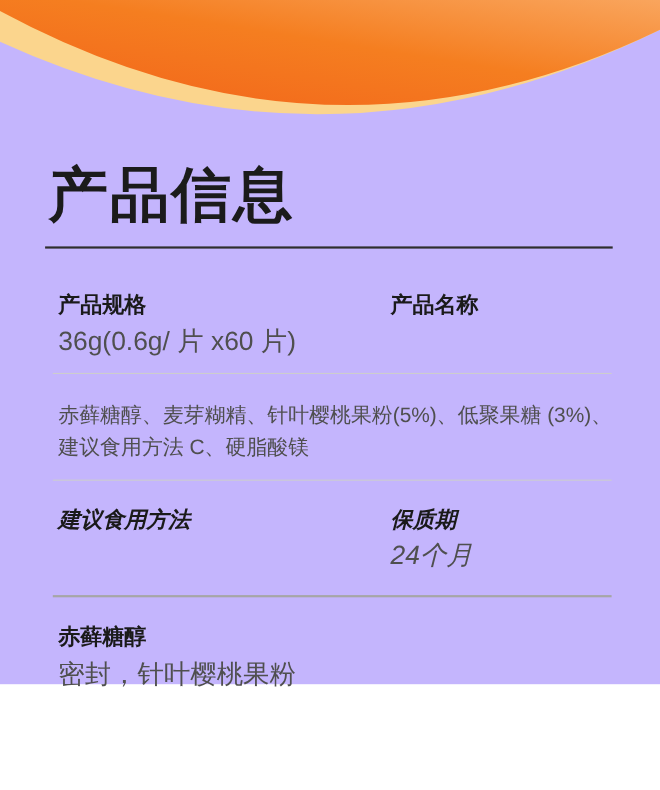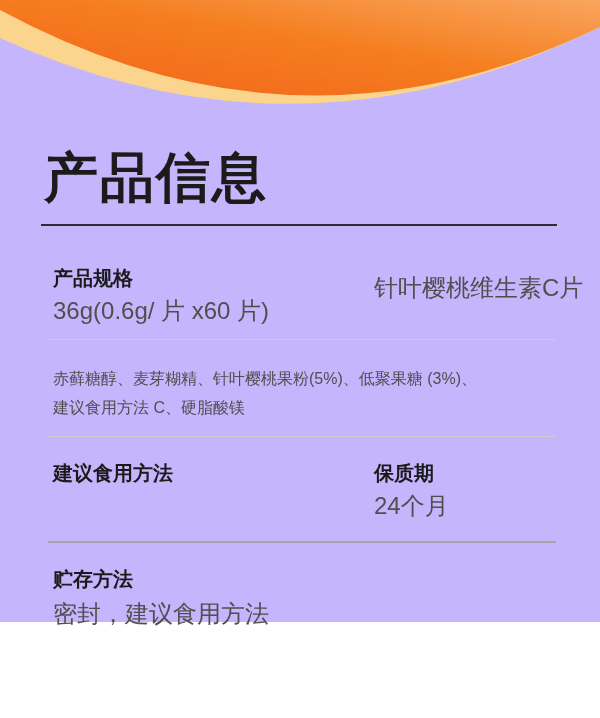--- a/index.html
+++ b/index.html
@@ -35,62 +35,61 @@
     width: 516px;
     margin: 16px 0 0 41px;
     background: #2e2e2e;
   }
   .content {
     padding-left: 45px;
   }
   .row {
     display: grid;
     grid-template-columns: 302px 1fr;
-    gap: 19px;
   }
   .cell, .sec {
     padding-left: 8px;
   }
   .sec-label {
     font-size: 20px;
     line-height: 23px;
     font-weight: 700;
     color: #1a1a1a;
   }
   .sec-value {
     margin-top: 9px;
     font-size: 24px;
     line-height: 23px;
     color: #4f4f4f;
     white-space: nowrap;
   }
   .para {
     margin-top: 7px;
-    font-size: 16px;
+    font-size: 19px;
     line-height: 29px;
     color: #4f4f4f;
     white-space: nowrap;
   }
   .divider {
     height: 1px;
     width: 508px;
     margin-left: 3px;
     background: #cdcdcd;
   }
   .divider-strong {
     height: 2px;
     width: 508px;
     margin-left: 3px;
     background: #a6a6a6;
   }
   .mt-row1      { margin-top: 41px; }
   .mt-div1      { margin-top: 17px; }
   .mt-sec2      { margin-top: 24px; }
   .mt-div2      { margin-top: 14px; }
-  .mt-row2      { margin-top: 25px; }
+  .mt-row2      { margin-top: 25px; font-style: italic; }
   .mt-div3      { margin-top: 24px; }
   .mt-sec4      { margin-top: 25px; }
   .mt-storeval  { margin-top: 11px; }
 </style>
 </head>
 <body>
 
 <div class="page">
 
   <svg class="hero" viewBox="0 0 600 120" xmlns="http://www.w3.org/2000/svg" aria-hidden="true">
@@ -109,21 +108,21 @@
   <div class="title-underline"></div>
 
   <div class="content">
 
     <div class="row mt-row1">
       <div class="cell">
         <div class="sec-label">产品规格</div>
         <div class="sec-value">36g(0.6g/ 片 x60 片)</div>
       </div>
       <div class="cell">
-        <div class="sec-value">针叶樱桃维生素C片</div>
+        <div class="sec-label">产品名称</div>
       </div>
     </div>
 
     <div class="divider mt-div1"></div>
 
     <div class="sec mt-sec2">
       <div class="para">
         <div>赤藓糖醇、麦芽糊精、针叶樱桃果粉(5%)、低聚果糖 (3%)、</div>
         <div>建议食用方法 C、硬脂酸镁</div>
       </div>
@@ -137,18 +136,18 @@
       </div>
       <div class="cell">
         <div class="sec-label">保质期</div>
         <div class="sec-value">24个月</div>
       </div>
     </div>
 
     <div class="divider-strong mt-div3"></div>
 
     <div class="sec mt-sec4">
-      <div class="sec-label">贮存方法</div>
-      <div class="sec-value mt-storeval">密封，建议食用方法</div>
+      <div class="sec-label">赤藓糖醇</div>
+      <div class="sec-value mt-storeval">密封，针叶樱桃果粉</div>
     </div>
 
   </div>
 </div>
 
 </body></html>

